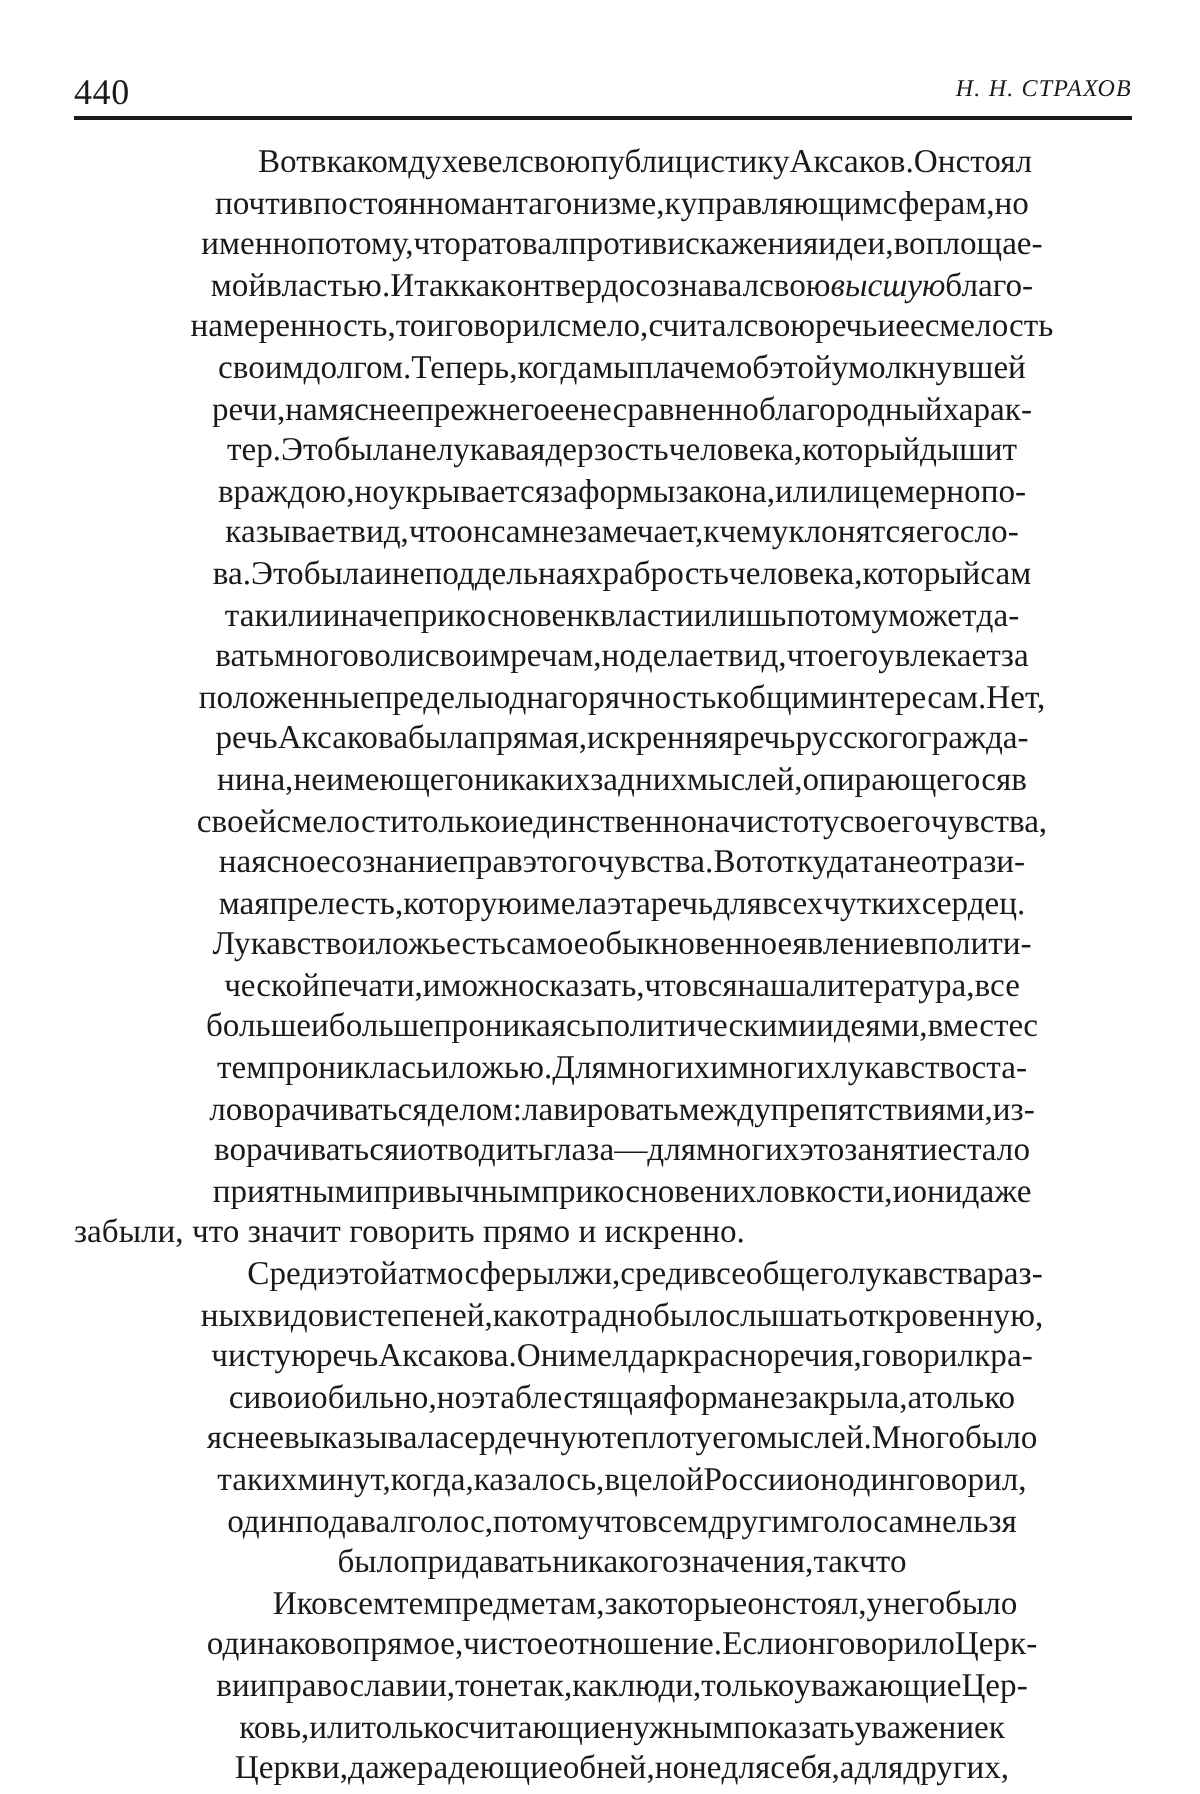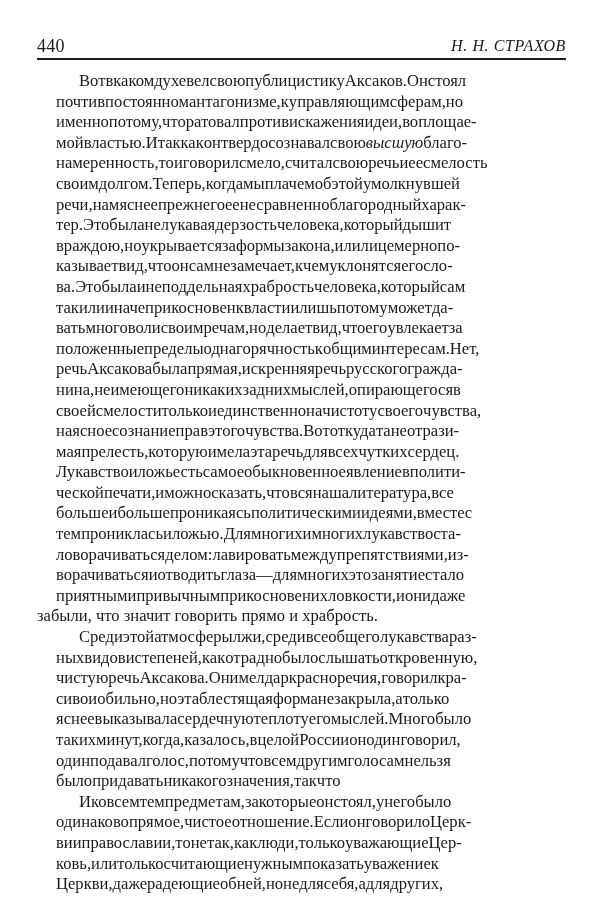--- a/index.html
+++ b/index.html
@@ -1,29 +1,29 @@
 <!DOCTYPE html>
 <html><head>
 <meta charset="utf-8">
 <style>
   html, body { margin:0; padding:0; background:#ffffff; }
   body { width:600px; height:897px; position:relative; overflow:hidden;
          font-family:"Liberation Serif","DejaVu Serif",serif; color:#1a1a1a; }
   .header { position:absolute; left:37px; top:36px; width:529px; height:22px; }
   .page-num { position:absolute; left:0; top:0; font-size:18px; letter-spacing:0.3px; }
-  .running-head { position:absolute; right:0; top:1px; font-size:16px; font-style:italic; letter-spacing:0.6px; }
+  .running-head { position:absolute; right:0; top:1px; font-size:12px; font-style:italic; letter-spacing:0.6px; }
   .rule { position:absolute; left:37px; top:58px; width:529px; height:0; border-top:2px solid #1a1a1a; }
   .body-text { position:absolute; left:37px; top:71px; width:529px; }
   .line { display:block; height:20.6px; line-height:20.6px; font-size:16.6px;
           text-align:justify; text-align-last:justify; white-space:nowrap; overflow:visible; }
   .line.last { text-align-last:left; }
   .line.indent { padding-left:23px; }
   .line span { white-space:pre; }
   .line i { font-style:italic; }
-  .jline { display:flex; justify-content:flex-start;margin-left:19px; }
+  .jline { display:flex; justify-content:center;margin-left:19px; }
 </style>
 </head>
 <body>
 
 <div class="header">
   <span class="page-num">440</span>
   <span class="running-head">Н. Н. СТРАХОВ</span>
 </div>
 <div class="rule"></div>
 
@@ -318,21 +318,21 @@
         <span>приятным</span>
         <span>и</span>
         <span>привычным</span>
         <span>прикосновен</span>
         <span>их</span>
         <span>ловкости,</span>
         <span>и</span>
         <span>они</span>
         <span>даже</span>
       </div>
-      <div class="line last"><span>забыли, </span><span>что </span><span>значит </span><span>говорить </span><span>прямо </span><span>и </span><span>храбрость.</span></div>
+      <div class="line last"><span>забыли, </span><span>что </span><span>значит </span><span>говорить </span><span>прямо </span><span>и </span><span>искренно.</span></div>
     </div>
     <div>
       <div class="line indent jline">
         <span>Среди</span>
         <span>этой</span>
         <span>атмосферы</span>
         <span>лжи,</span>
         <span>среди</span>
         <span>всеобщего</span>
         <span>лукавства</span>

